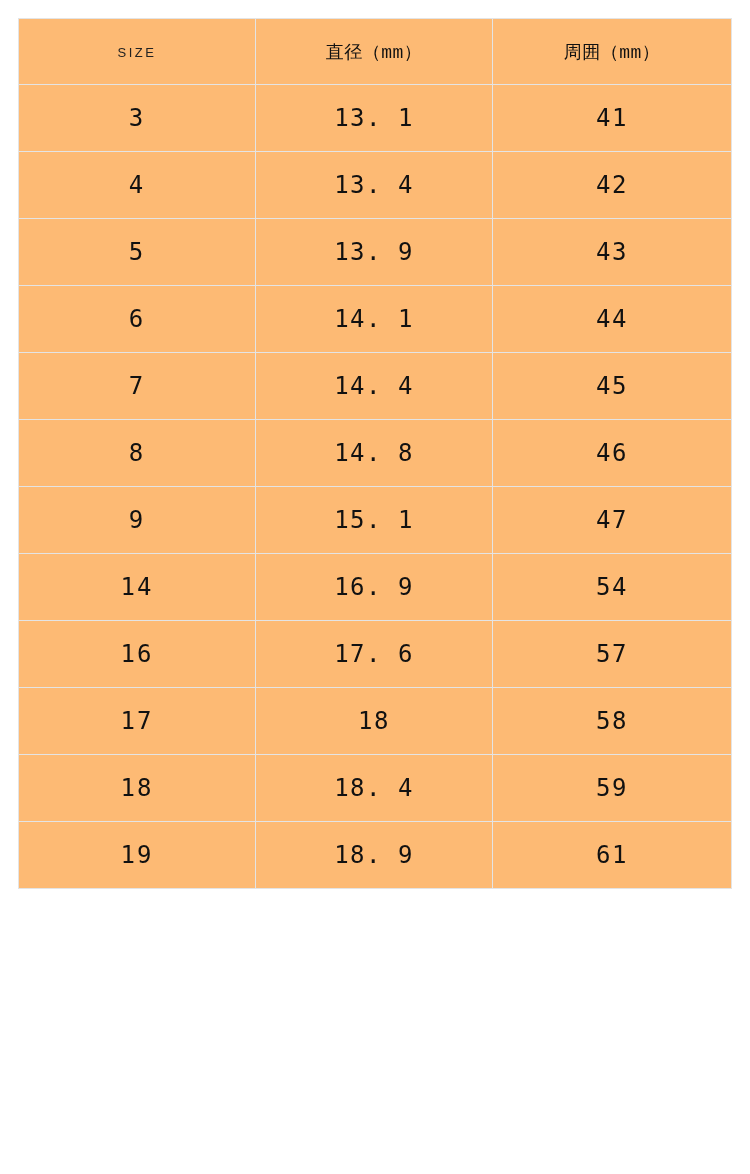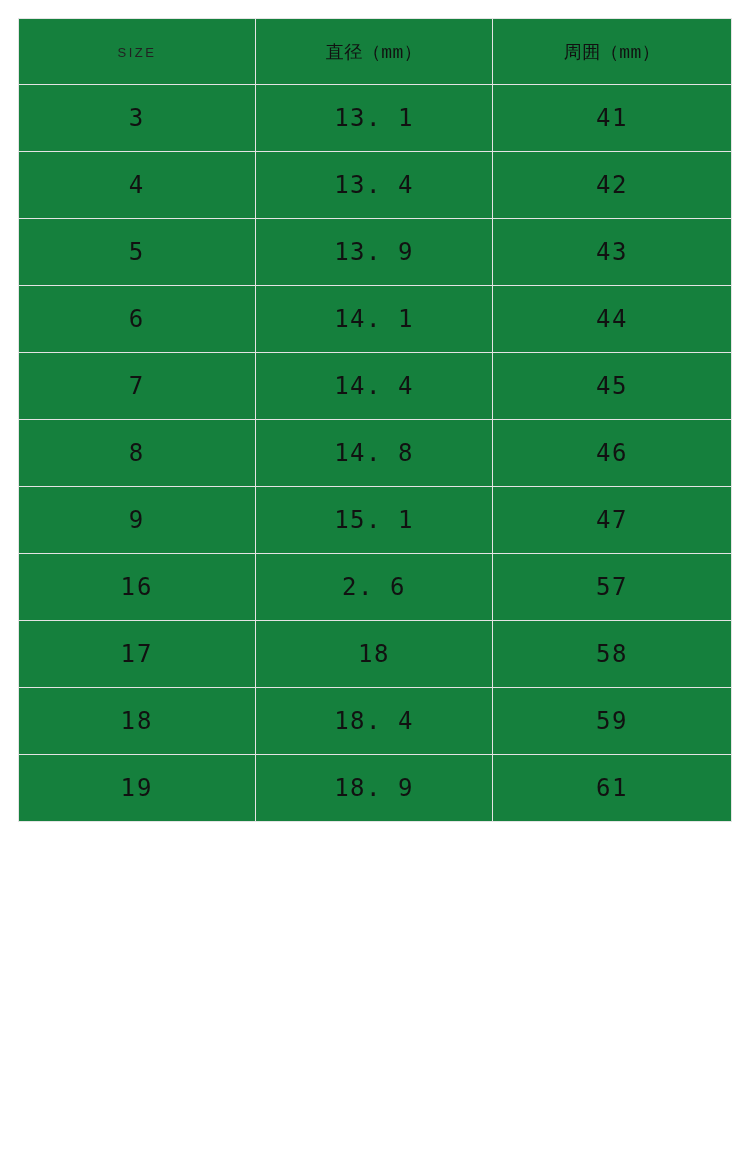--- a/index.html
+++ b/index.html
@@ -40,21 +40,21 @@
   table.size-table col.col-diam  { width: 237px; }
   table.size-table col.col-circ  { width: 239px; }
 
   table.size-table th,
   table.size-table td {
     border: 1px solid #e4e4e4;
     text-align: center;
     vertical-align: middle;
     padding: 0;
     color: #1a1a1a;
-    background: #15803d;
+    background: #fdba74;
   }
 
   
   table.size-table thead th {
     height: 65px;
     font-weight: normal;
   }
   .th-size-label {
     display: inline-block;
     font-family: "Liberation Sans", sans-serif;
@@ -140,22 +140,27 @@
             <td class="cell-size">8</td>
             <td class="cell-diameter">14. 8</td>
             <td class="cell-circumference">46</td>
           </tr>
           <tr>
             <td class="cell-size">9</td>
             <td class="cell-diameter">15. 1</td>
             <td class="cell-circumference">47</td>
           </tr>
           <tr>
+            <td class="cell-size">14</td>
+            <td class="cell-diameter">16. 9</td>
+            <td class="cell-circumference">54</td>
+          </tr>
+          <tr>
             <td class="cell-size">16</td>
-            <td class="cell-diameter">2. 6</td>
+            <td class="cell-diameter">17. 6</td>
             <td class="cell-circumference">57</td>
           </tr>
           <tr>
             <td class="cell-size">17</td>
             <td class="cell-diameter">18</td>
             <td class="cell-circumference">58</td>
           </tr>
           <tr>
             <td class="cell-size">18</td>
             <td class="cell-diameter">18. 4</td>

